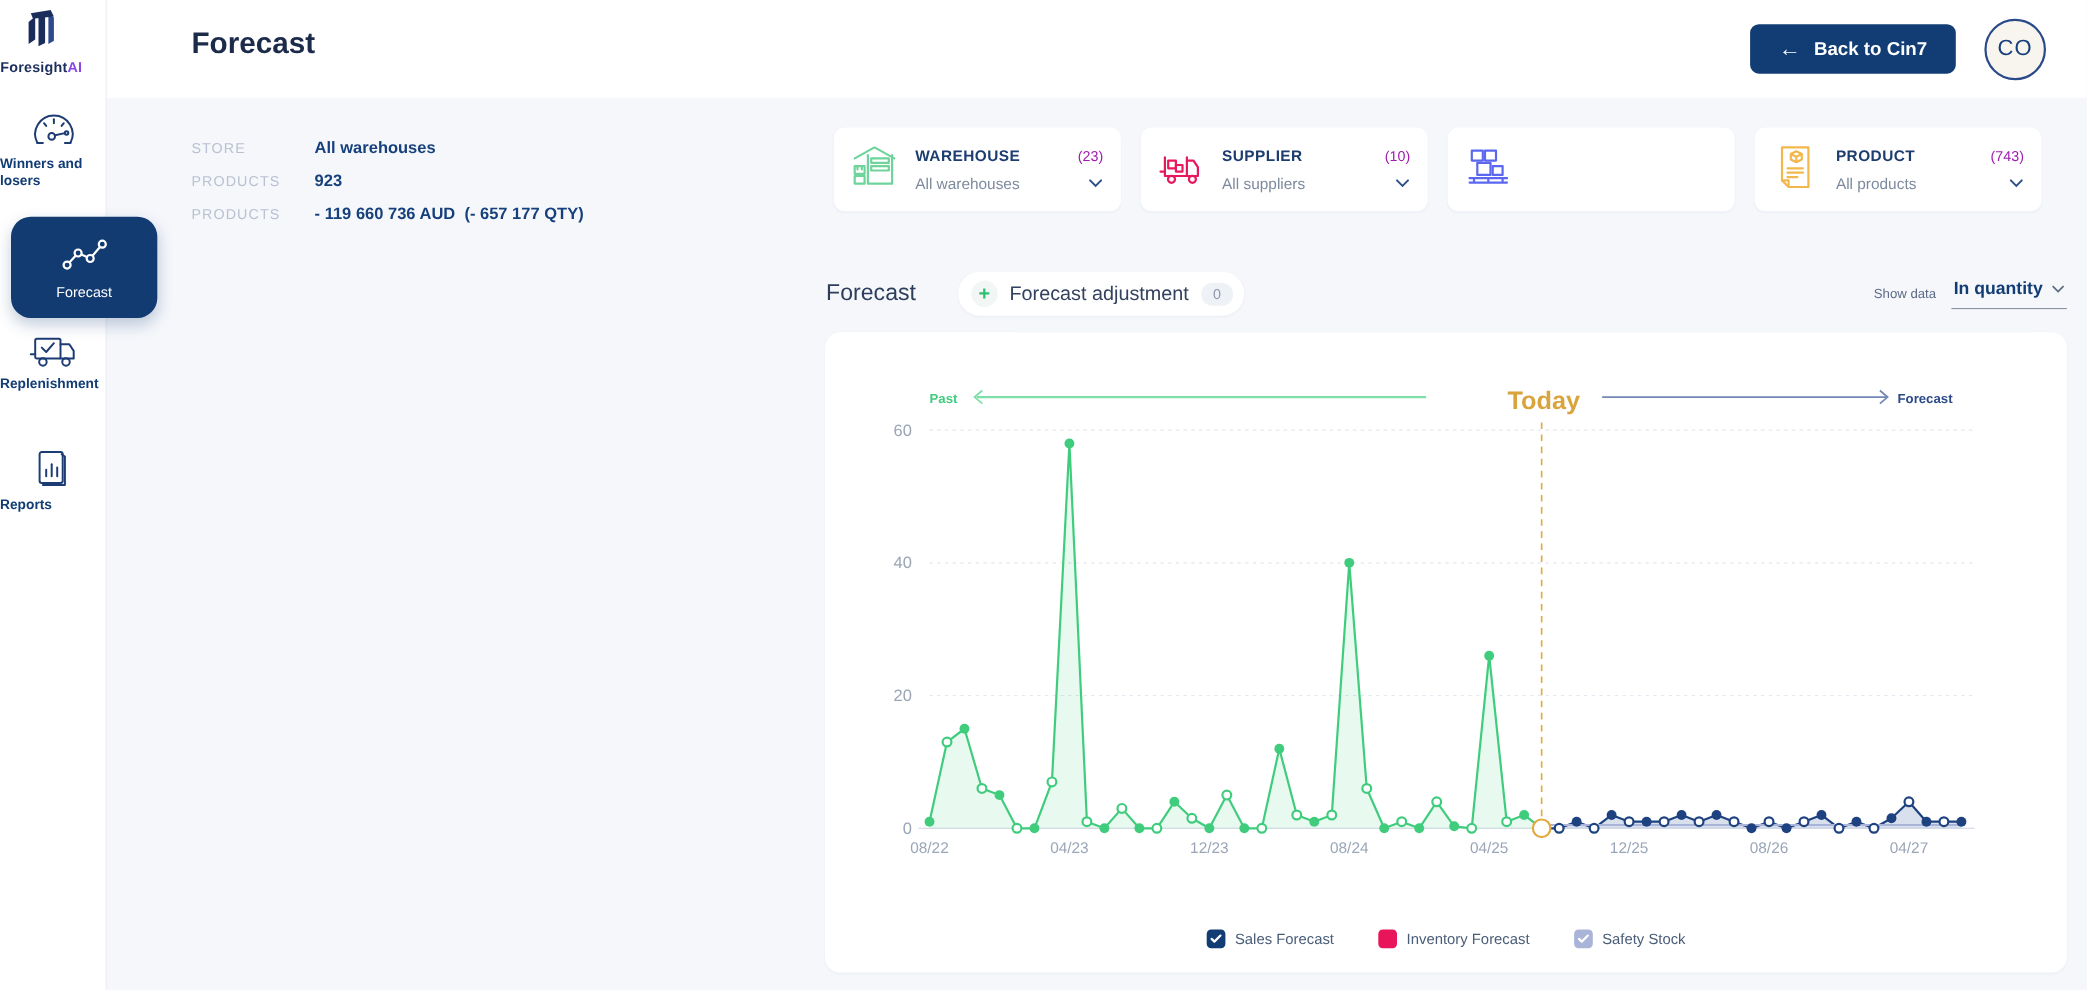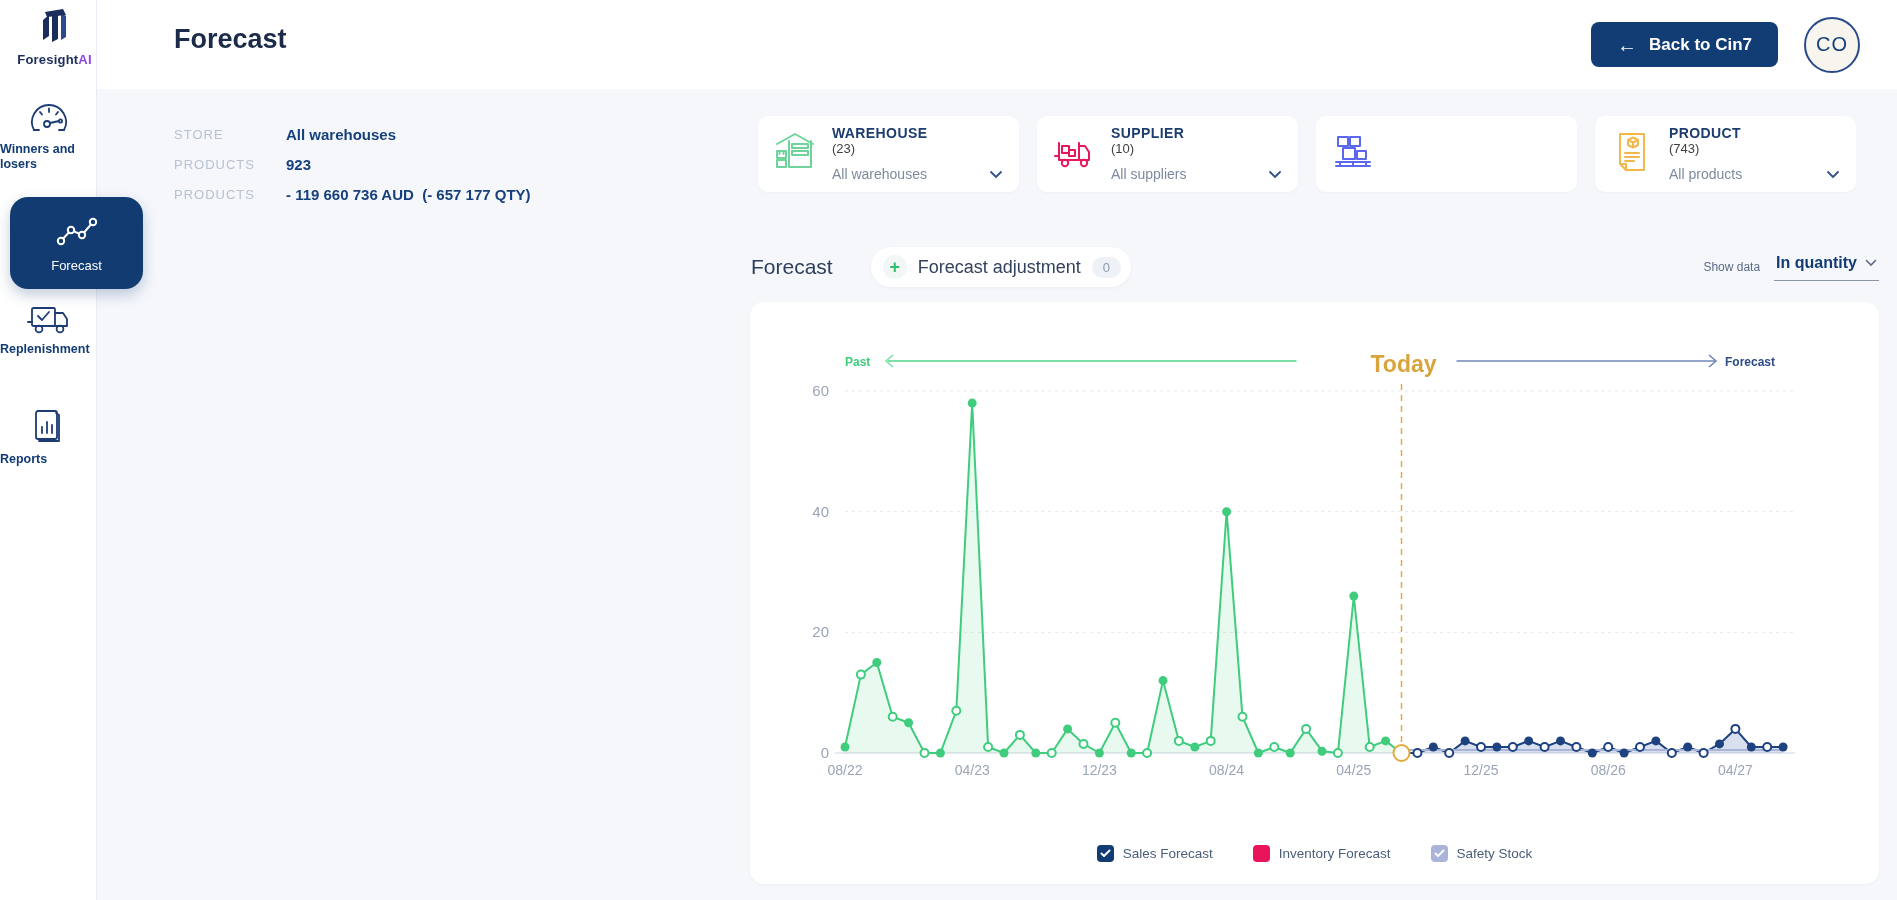--- a/index.html
+++ b/index.html
@@ -2,21 +2,21 @@
 <html><head>
 <meta charset="utf-8">
 <style>
   * { margin:0; padding:0; box-sizing:border-box; }
   html,body { width:1897px; height:900px; overflow:hidden; background:#f5f7fb;
     font-family:"Liberation Sans", sans-serif; color:#16407c; }
 
   
   .sidebar { position:fixed; left:0; top:0; bottom:0; width:97px; background:#fff;
     border-right:1px solid #e9ecf4; z-index:20; overflow:visible; }
-  .logo { position:absolute; top:6px; left:17px; width:75px; text-align:center; cursor:pointer; }
+  .logo { position:absolute; top:6px; left:0; width:75px; text-align:center; cursor:pointer; }
   .logo-text { font-size:13px; font-weight:800; color:#1b2d5b; letter-spacing:.2px; }
   .logo-text .ai { color:#8b46e8; }
   .nav-item { position:absolute; left:0; width:97px; text-align:left; color:#123c74;
     font-size:12.5px; font-weight:700; line-height:1.2; cursor:pointer; }
   .nav-item svg { display:block; margin:0 auto 4px auto; }
   .nav-active { position:absolute; left:10px; top:197px; width:133px; height:92px;
     background:#123b72; border-radius:18px; color:#fff; display:flex; flex-direction:column;
     align-items:center; justify-content:center; gap:7px; font-size:13px; font-weight:500;
     box-shadow:0 6px 14px rgba(18,59,114,.25); cursor:pointer; z-index:25; }
 
@@ -38,23 +38,23 @@
   .summary { position:absolute; left:77px; top:30px; }
   .summary-row { display:flex; height:30px; align-items:center; }
   .summary-label { width:112px; font-size:13px; letter-spacing:1px; color:#b9c1d2; }
   .summary-value { font-size:15px; font-weight:600; color:#16407c; white-space:pre; }
 
   .filters { position:absolute; left:661px; top:27px; display:flex; gap:18px; }
   .filter-card { width:261px; height:76px; background:#fff; border-radius:10px;
     display:flex; align-items:center; padding:0 16px 0 14px; gap:14px; cursor:pointer;
     box-shadow:0 1px 2px rgba(30,50,90,.04); }
   .filter-body { flex:1; }
-  .filter-top { display:flex; align-items:baseline; justify-content:space-between; margin-bottom:9px;flex-direction:column; }
+  .filter-top { display:flex; align-items:baseline; justify-content:space-between; margin-bottom:9px; }
   .filter-title { font-size:14px; font-weight:700; color:#1c3d6e; letter-spacing:.4px; }
-  .filter-count { font-size:13px; color:#404040; }
+  .filter-count { font-size:13px; color:#a21caf; }
   .filter-bottom { display:flex; align-items:center; justify-content:space-between; }
   .filter-value { font-size:14px; color:#7d8a9e; }
 
   .chart-head { position:absolute; left:654px; right:18px; top:156px; height:44px;
     display:flex; align-items:center; }
   .chart-heading { font-size:21px; font-weight:500; color:#2c3e5c; }
   .adjust-pill { margin-left:38px; height:40px; border-radius:20px; background:#fff; border:none;
     display:flex; align-items:center; gap:11px; padding:0 10px 0 12px; cursor:pointer;
     font-family:inherit; box-shadow:0 1px 3px rgba(30,50,90,.05); }
   .plus-icon { width:24px; height:24px; border-radius:12px; background:#f2f6f4; color:#2fbf71;

